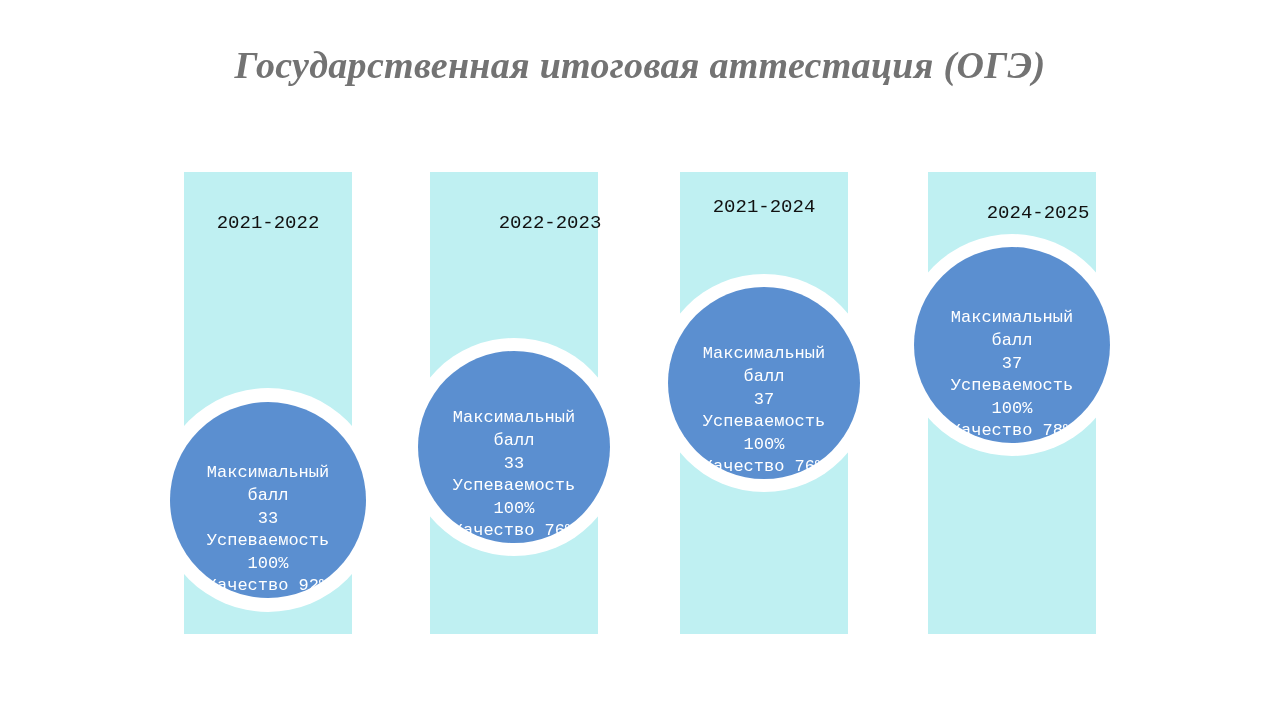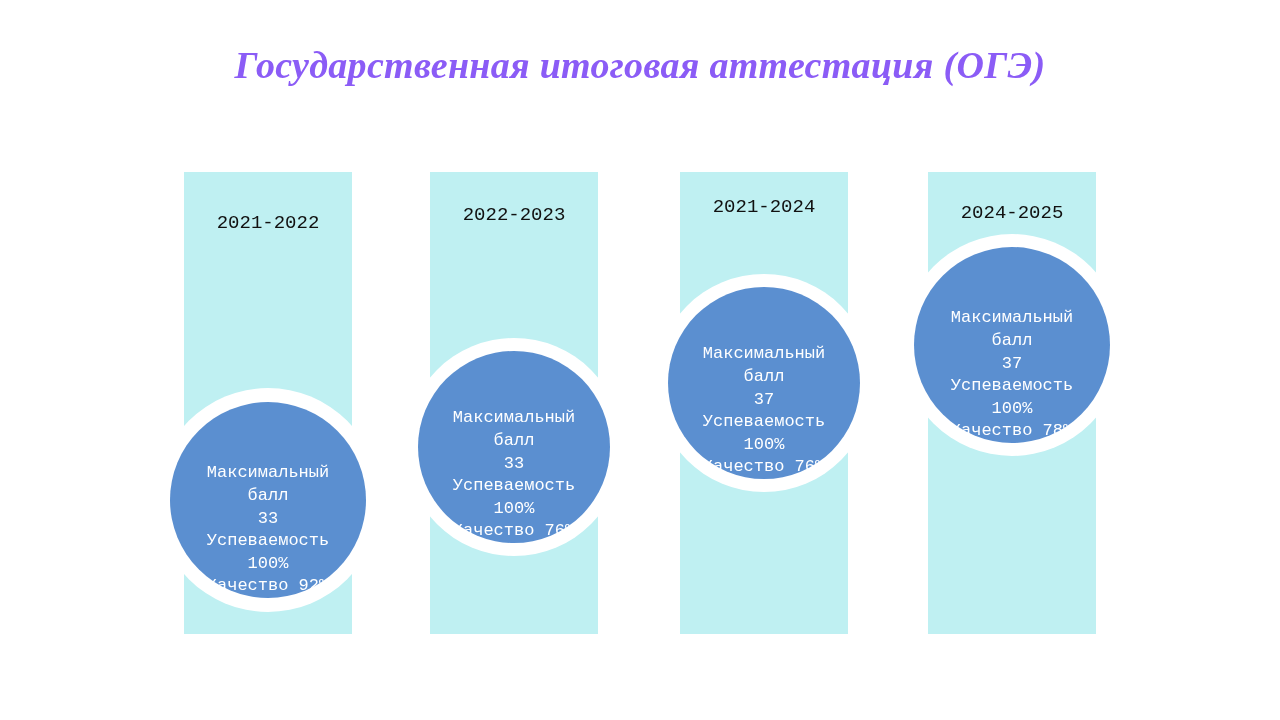--- a/index.html
+++ b/index.html
@@ -21,21 +21,21 @@
     width: 1280px;
     height: 720px;
   }
 
   .title-block {
     position: absolute;
     top: 38px;
     left: 0;
     width: 1280px;
     text-align: center;
-    color: #8b5cf6;
+    color: #737373;
   }
   .title-line {
     font-family: "Liberation Serif", serif;
     font-style: italic;
     font-weight: 700;
     font-size: 38px;
     line-height: 54px;
     letter-spacing: 0.3px;
   }
 
@@ -98,33 +98,33 @@
 
   
   #col-0 { left: 184px; }
   #col-0 .col-bar { top: 0; height: 462px; }
   #col-0 .col-year { top: 40px; }
   #col-0 .bubble-wrap { top: 216px; width: 224px; height: 224px; }
   #col-0 .bubble { left: 14px; top: 14px; width: 196px; height: 196px; font-size: 17px; }
 
   #col-1 { left: 430px; }
   #col-1 .col-bar { top: 0; height: 462px; }
-  #col-1 .col-year { top: 32px; }
+  #col-1 .col-year { top: 40px; margin-left: 36px; }
   #col-1 .bubble-wrap { top: 166px; width: 218px; height: 218px; }
   #col-1 .bubble { left: 13px; top: 13px; width: 192px; height: 192px; font-size: 17px; }
 
   #col-2 { left: 680px; }
   #col-2 .col-bar { top: 0; height: 462px; }
   #col-2 .col-year { top: 24px; }
   #col-2 .bubble-wrap { top: 102px; width: 218px; height: 218px; }
   #col-2 .bubble { left: 13px; top: 13px; width: 192px; height: 192px; font-size: 17px; }
 
   #col-3 { left: 928px; }
   #col-3 .col-bar { top: 0; height: 462px; }
-  #col-3 .col-year { top: 30px; }
+  #col-3 .col-year { top: 30px; margin-left: 26px; }
   #col-3 .bubble-wrap { top: 62px; width: 222px; height: 222px; }
   #col-3 .bubble { left: 13px; top: 13px; width: 196px; height: 196px; font-size: 17px; }
 </style>
 </head>
 <body>
 
 <div class="slide">
 
   <div class="title-block">
     <div class="title-line">Государственная итоговая аттестация (ОГЭ)</div>

